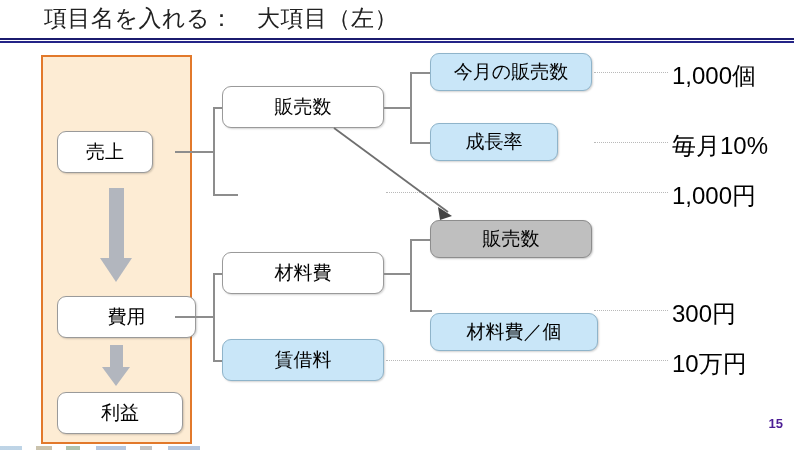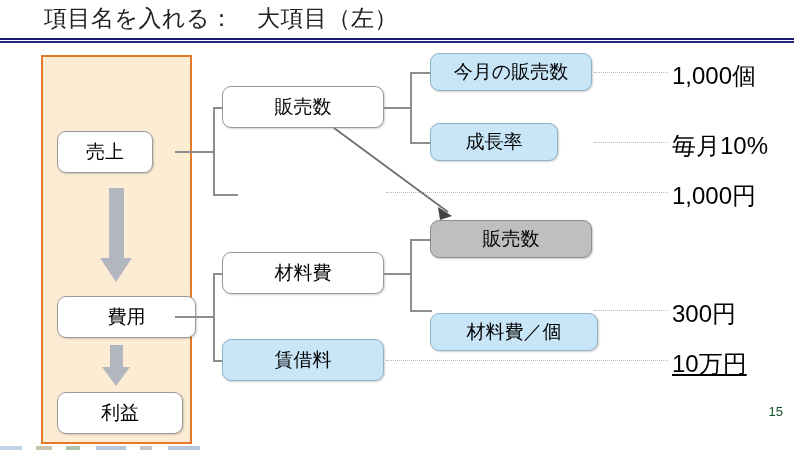--- a/index.html
+++ b/index.html
@@ -59,22 +59,22 @@
   
   .garrow{position:absolute;}
   .garrow .shaft{position:absolute;background:#b2b6be;}
   .garrow .head{position:absolute;width:0;height:0;border-left-style:solid;border-right-style:solid;border-top-style:solid;border-left-color:transparent;border-right-color:transparent;border-top-color:#b2b6be;}
 
   
   .diag{position:absolute;left:330px;top:108px;width:140px;height:122px;pointer-events:none;}
 
   
   .pageno{
-    position:absolute;right:11px;top:404px;
-    font-size:13px;color:#14532d;font-weight:normal;
+    position:absolute;right:11px;top:416px;
+    font-size:13px;color:#4c1d95;font-weight:bold;
   }
   .cutoff{
     position:absolute;left:0;top:446px;width:240px;height:4px;
     opacity:.45;
     background:linear-gradient(90deg,#6fa0c8 0 22px,transparent 22px 36px,#8a7a4a 36px 52px,transparent 52px 66px,#4d7a4d 66px 80px,transparent 80px 96px,#5b82b8 96px 126px,transparent 126px 140px,#7a7a7a 140px 152px,transparent 152px 168px,#5b82b8 168px 200px,transparent 200px 240px);
   }
 </style>
 </head>
 <body>
 
@@ -143,19 +143,19 @@
   <div class="ln h" style="left:410px;top:239px;width:22px;"></div>
   <div class="ln h" style="left:410px;top:310px;width:22px;"></div>
 
   <div class="node gray" style="left:430px;top:220px;width:162px;height:38px;">販売数</div>
   <div class="node blue" style="left:430px;top:291px;width:168px;height:38px;margin-top:22px;">材料費／個</div>
 
   <div class="dot" style="left:594px;top:310px;width:74px;"></div>
   <div class="dot" style="left:386px;top:360px;width:282px;"></div>
 
   <div class="value" style="left:672px;top:298px;">300円</div>
-  <div class="value" style="left:672px;top:348px;text-decoration:underline;">10万円</div>
+  <div class="value" style="left:672px;top:348px;">10万円</div>
 
 
   <div class="pageno">15</div>
 
   <div class="cutoff"></div>
 </div>
 
 </body></html>

